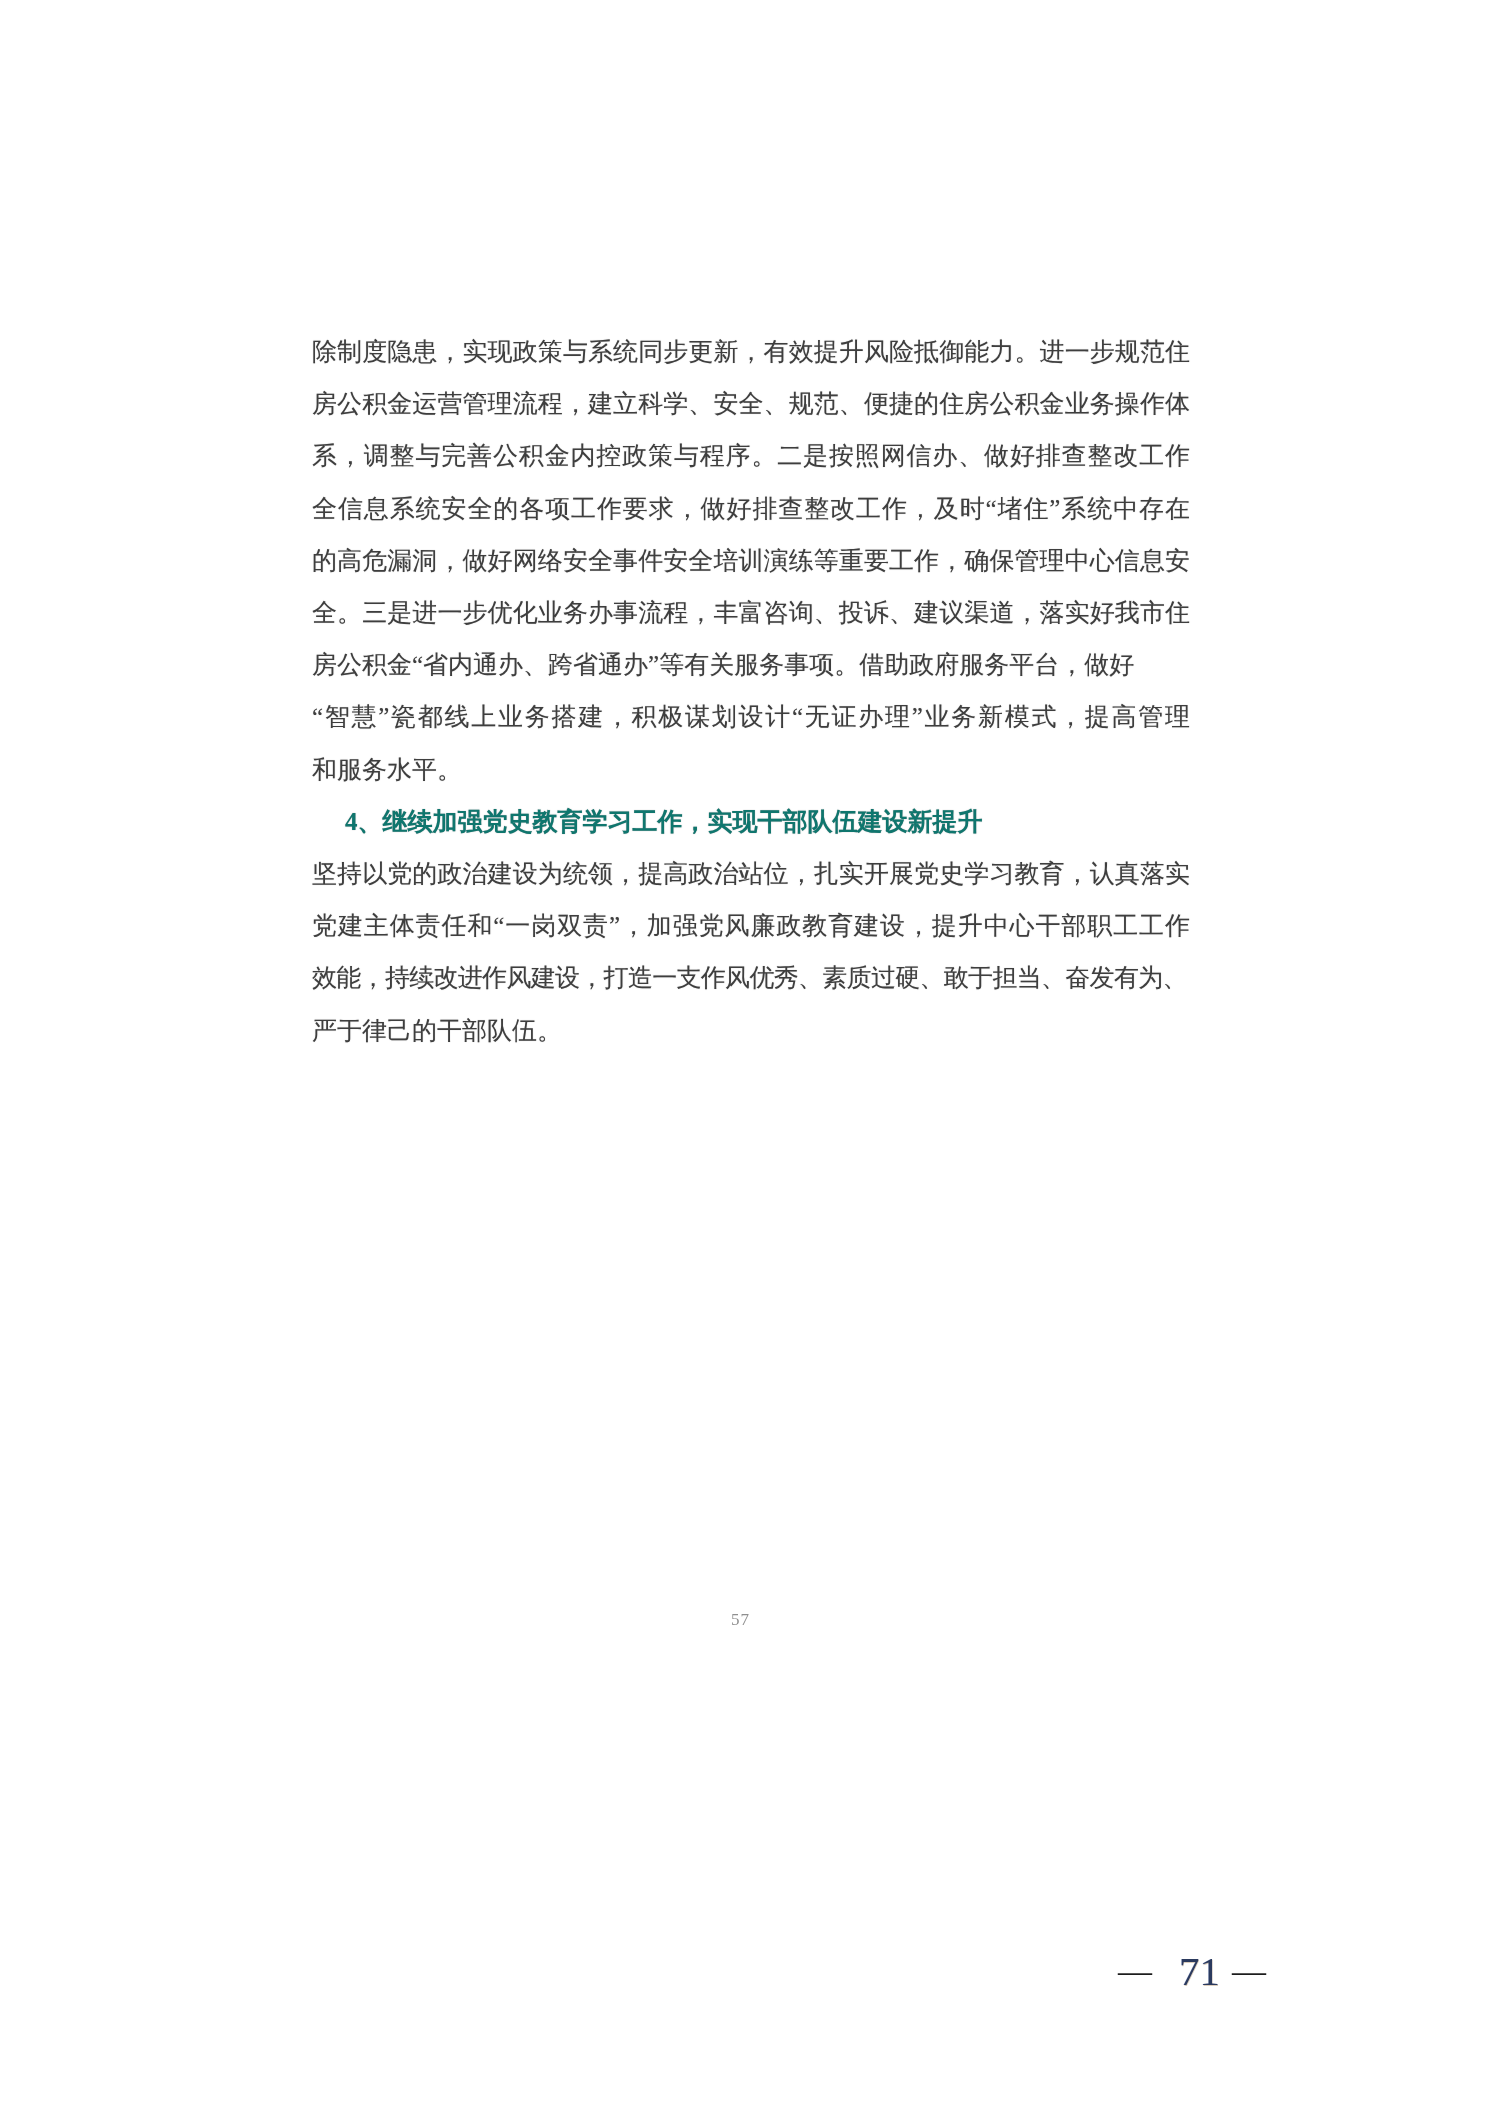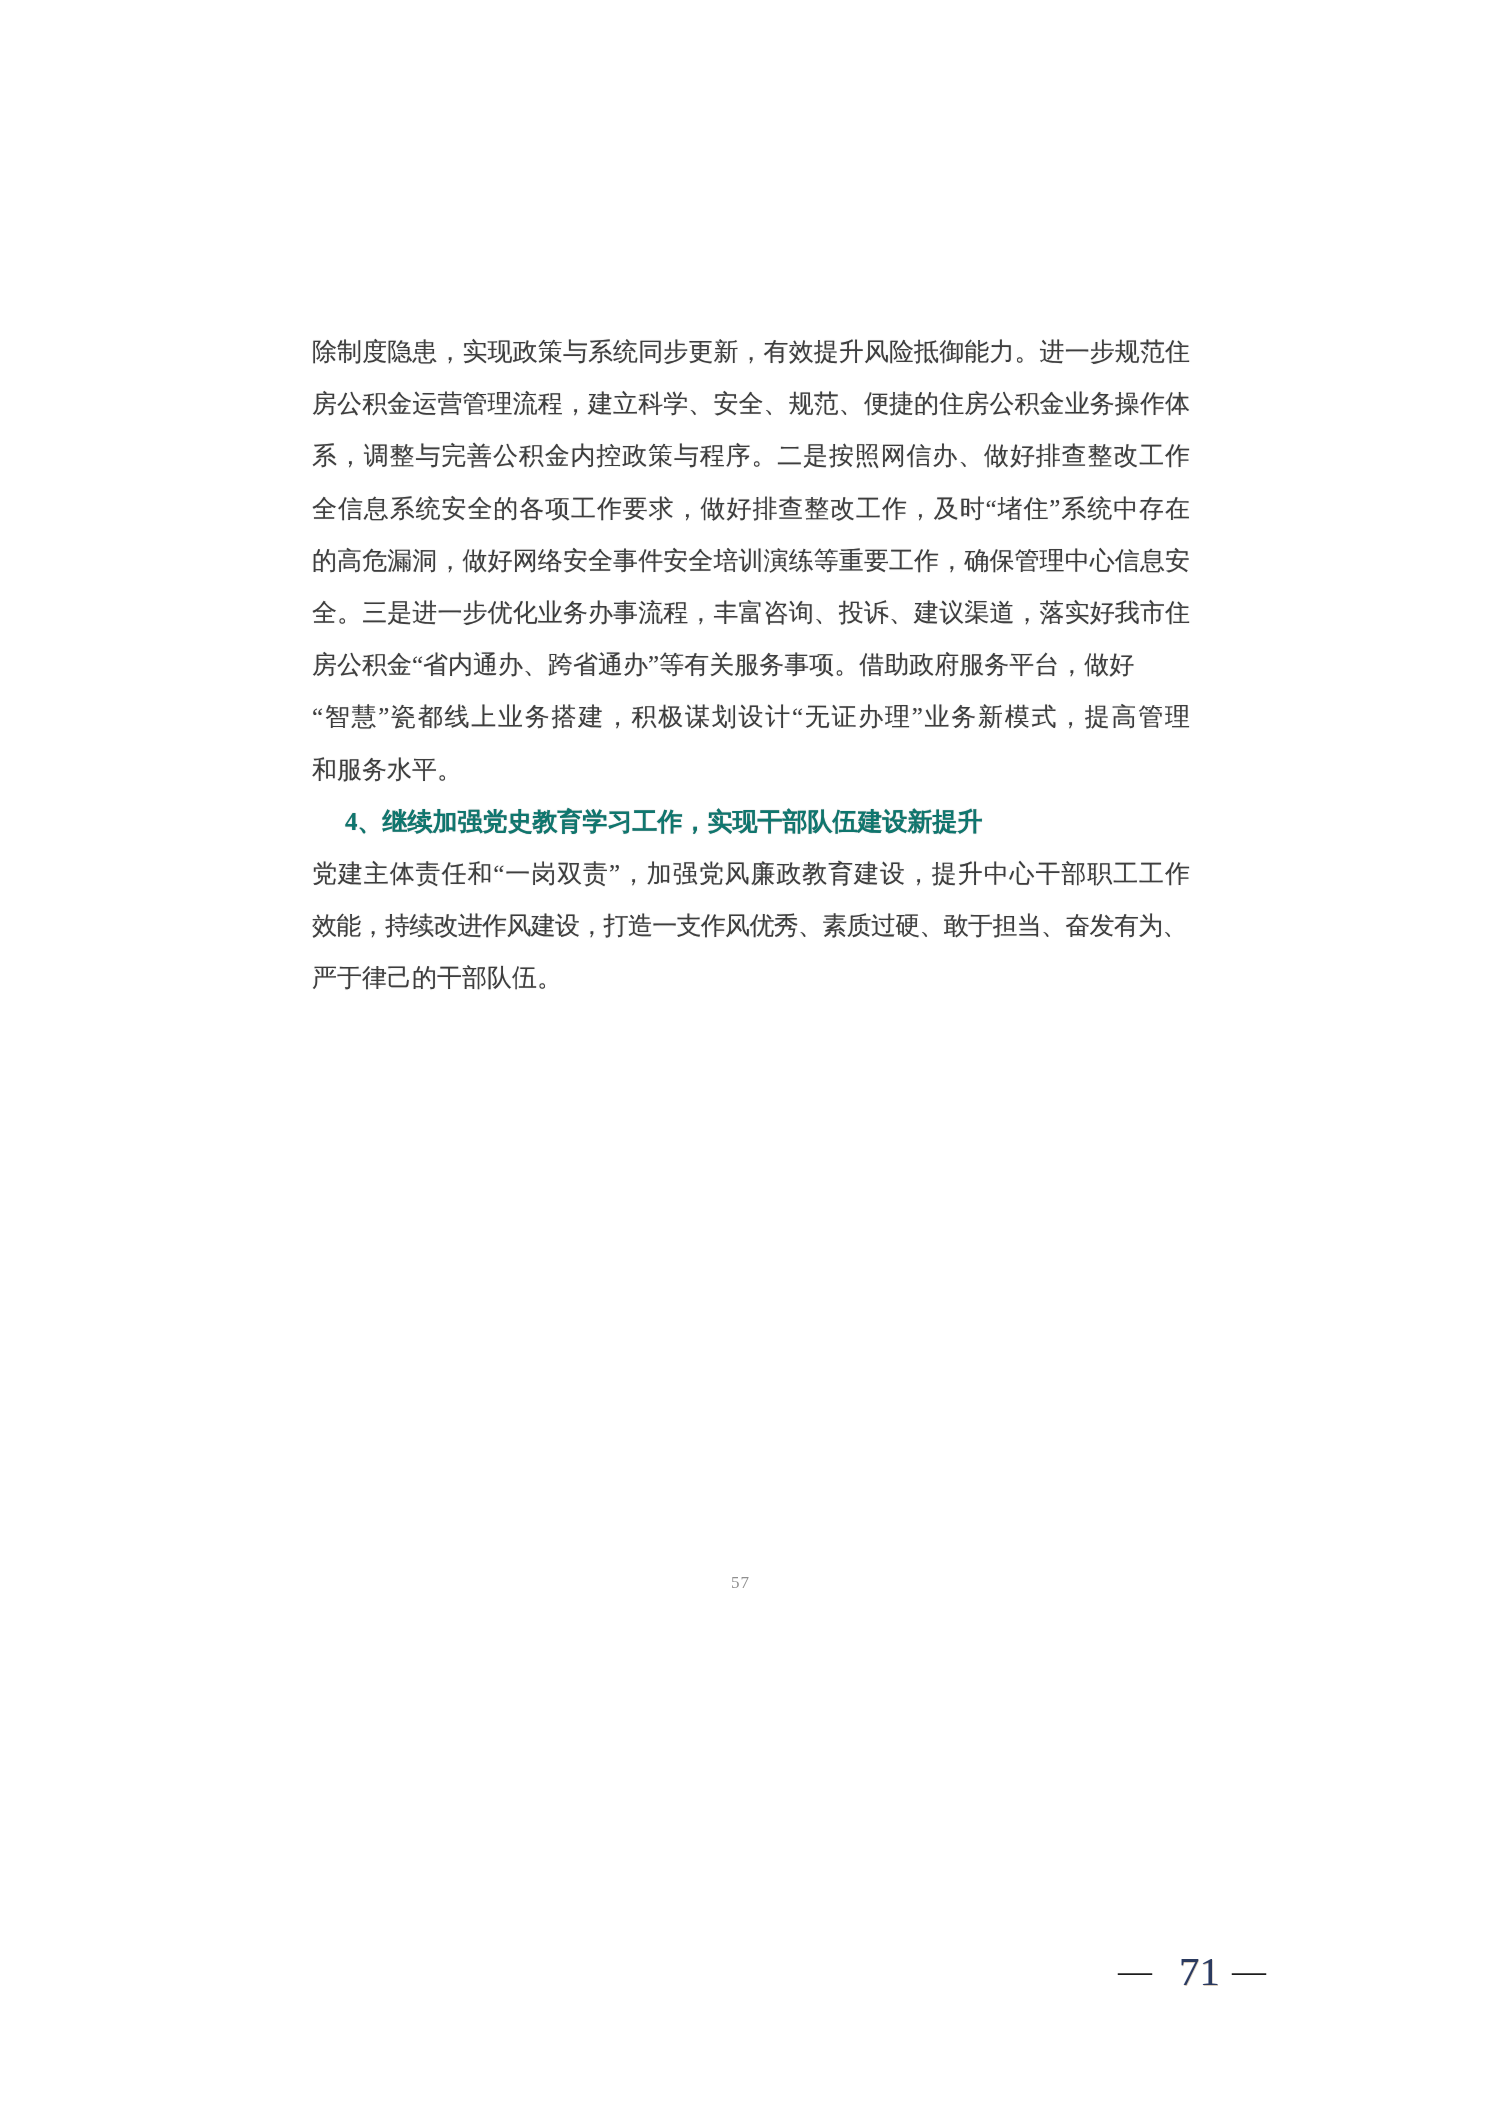--- a/index.html
+++ b/index.html
@@ -52,21 +52,21 @@
     color: #0f766e;
     padding-left: 33px;
     text-align: center;
     text-align-last: left;
     white-space: nowrap;
     text-shadow: 0 0 1px rgba(60,60,60,0.5);
   }
   .pagenum-inner {
     position: absolute;
     left: 731px;
-    top: 1572px;
+    top: 1609px;
     font-size: 17px;
     line-height: 22px;
     color: #8f8f8f;
     letter-spacing: 1px;
     font-family: "Liberation Serif", "DejaVu Serif", serif;
   }
   .footer-folio {
     position: absolute;
     left: 1118px;
     top: 1947px;
@@ -101,20 +101,21 @@
     <div class="line">系，调整与完善公积金内控政策与程序。二是按照网信办、做好排查整改工作</div>
     <div class="line">全信息系统安全的各项工作要求，做好排查整改工作，及时“堵住”系统中存在</div>
     <div class="line">的高危漏洞，做好网络安全事件安全培训演练等重要工作，确保管理中心信息安</div>
     <div class="line">全。三是进一步优化业务办事流程，丰富咨询、投诉、建议渠道，落实好我市住</div>
     <div class="line nj">房公积金“省内通办、跨省通办”等有关服务事项。借助政府服务平台，做好</div>
     <div class="line">“智慧”瓷都线上业务搭建，积极谋划设计“无证办理”业务新模式，提高管理</div>
     <div class="line nj">和服务水平。</div>
 
     <div class="heading">4、继续加强党史教育学习工作，实现干部队伍建设新提升</div>
 
+    <div class="line">坚持以党的政治建设为统领，提高政治站位，扎实开展党史学习教育，认真落实</div>
     <div class="line">党建主体责任和“一岗双责”，加强党风廉政教育建设，提升中心干部职工工作</div>
     <div class="line tight">效能，持续改进作风建设，打造一支作风优秀、素质过硬、敢于担当、奋发有为、</div>
     <div class="line nj">严于律己的干部队伍。</div>
   </div>
 
   <div class="pagenum-inner">57</div>
 
   <div class="footer-folio">
     <span class="dash">—</span>
     <span class="num">71</span>

